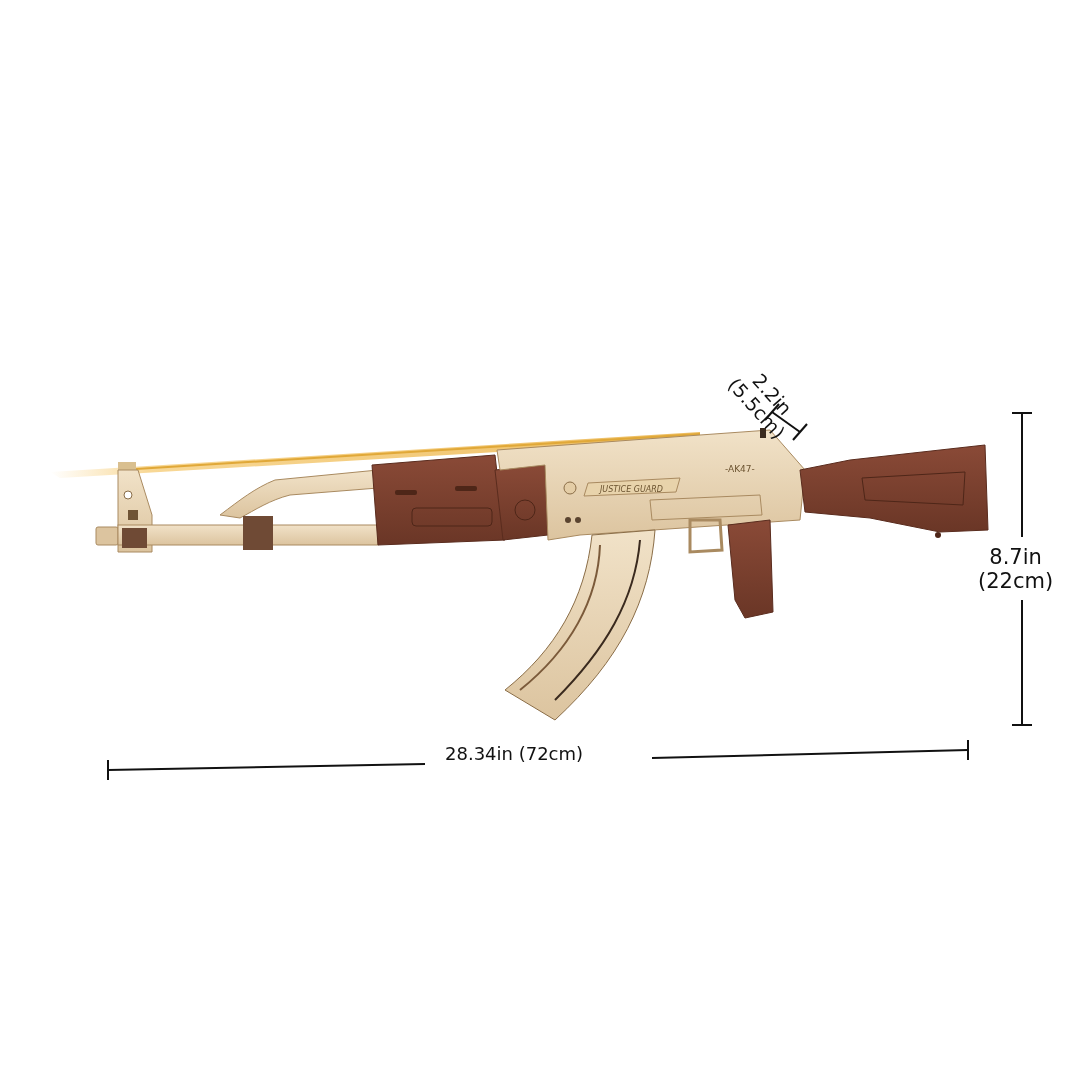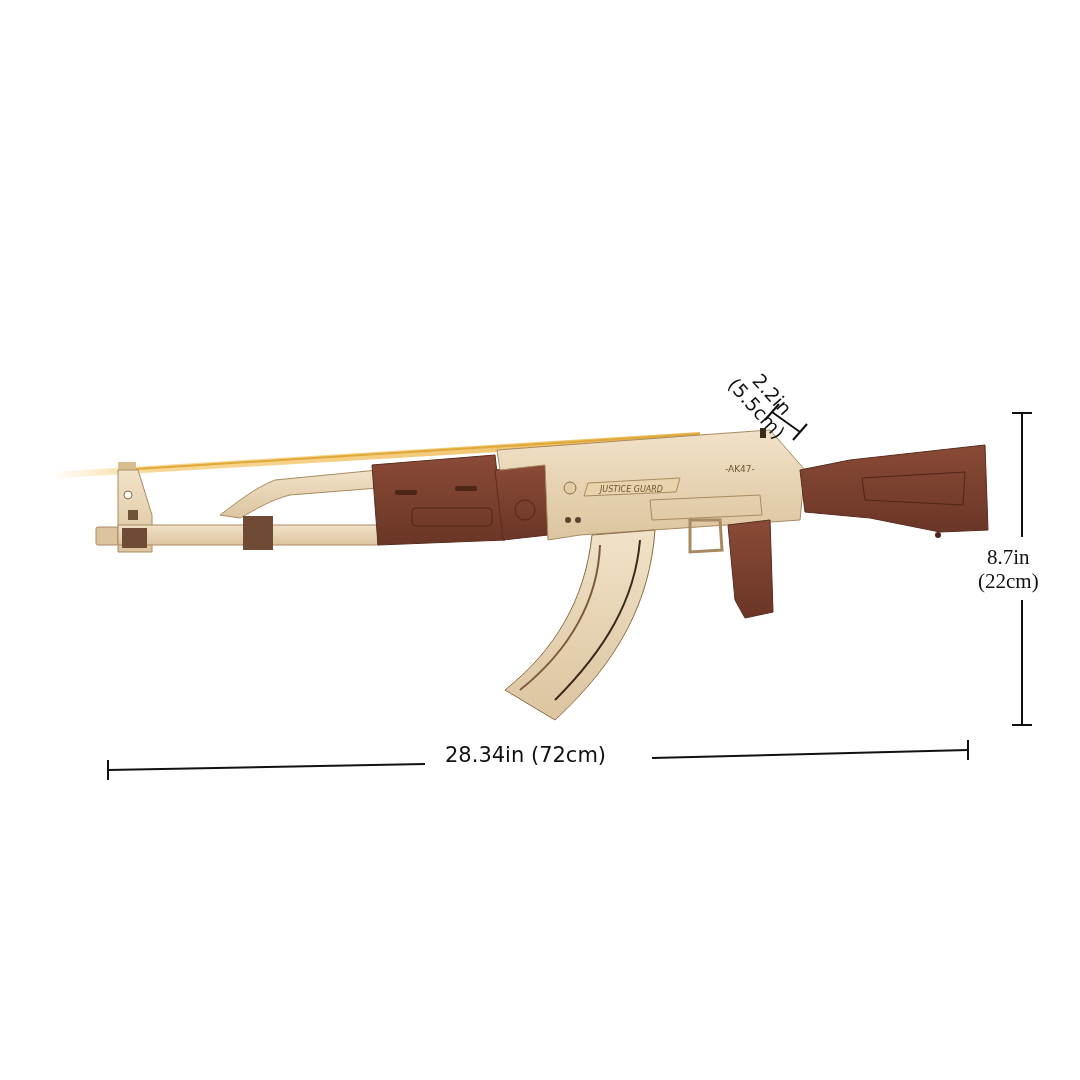--- a/index.html
+++ b/index.html
@@ -1,20 +1,20 @@
 <!DOCTYPE html>
 <html><head>
 <meta charset="utf-8">
 <style>
   html, body { margin:0; padding:0; background:#ffffff; }
   body { width:1080px; height:1080px; position:relative; overflow:hidden; font-family:"DejaVu Sans", sans-serif; }
   .stage { position:absolute; left:0; top:0; width:1080px; height:1080px; }
   .dim-text { position:absolute; color:#111; font-family:"DejaVu Sans", sans-serif; font-weight:500; line-height:1.0; text-align:center; white-space:nowrap; }
-  .dim-total-length { left:445px; top:745px; font-size:21px; }
-  .dim-height { left:978px; top:545px; font-size:21px; line-height:24px;font-family:Liberation Serif, serif; }
+  .dim-total-length { left:445px; top:745px; font-size:18px; }
+  .dim-height { left:978px; top:545px; font-size:21px; line-height:24px; }
   .dim-height span { display:block; }
   .dim-thickness { left:755px; top:360px; font-size:19px; line-height:21px; transform:rotate(48deg); transform-origin:left top; }
   .dim-thickness span { display:block; }
 </style>
 </head>
 <body>
 
 <div class="stage">
   <svg width="1080" height="1080" viewBox="0 0 1080 1080" xmlns="http://www.w3.org/2000/svg">
     <defs>

